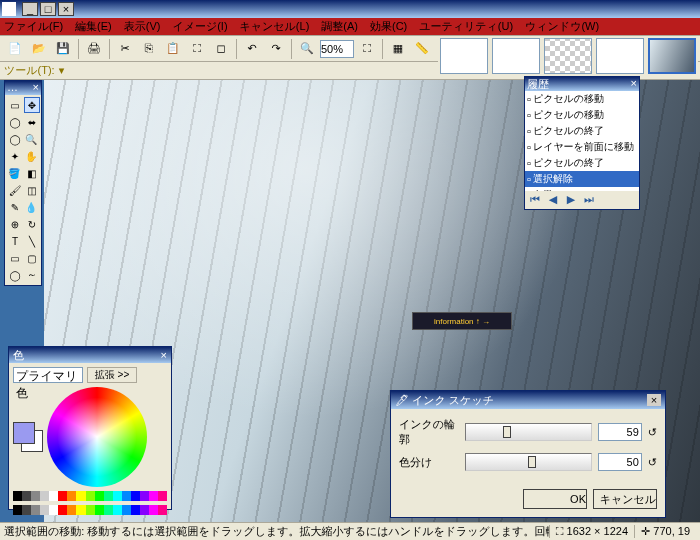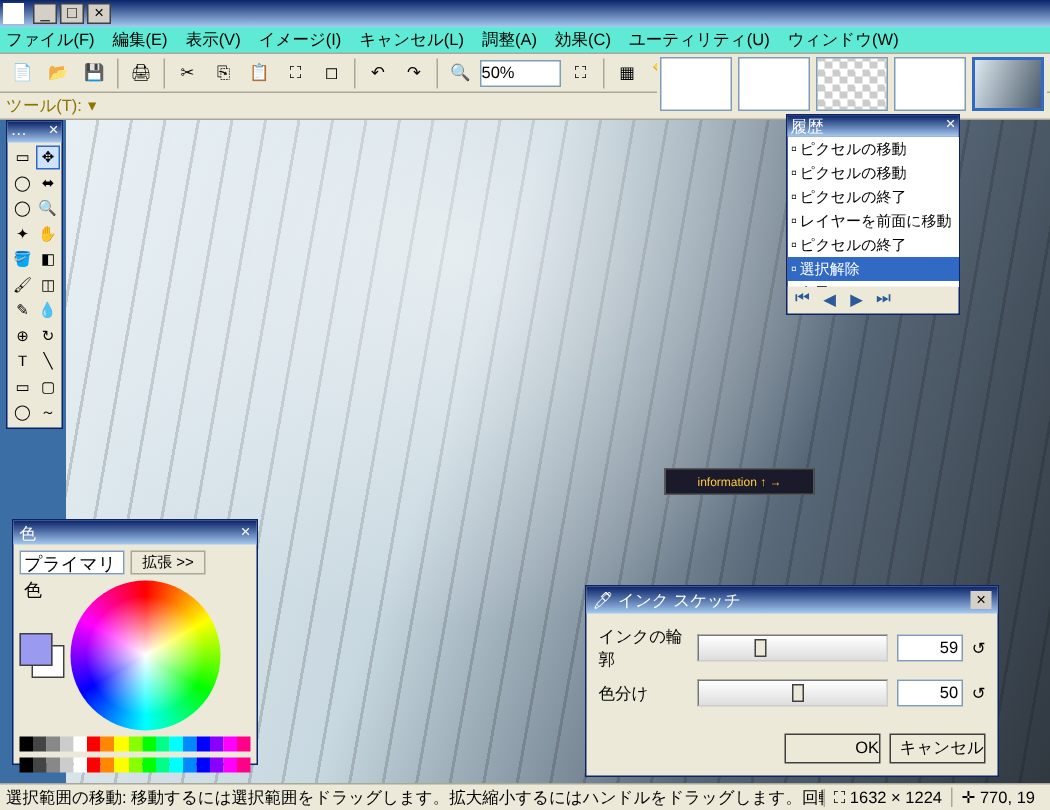--- a/index.html
+++ b/index.html
@@ -1,26 +1,26 @@
 <!DOCTYPE html>
 <html><head>
 <meta charset="utf-8">
 <style>
 *{box-sizing:border-box;margin:0;padding:0;font-family:"MS UI Gothic",sans-serif;font-size:11px}
 body{width:700px;height:540px;background:#3a6ea5;overflow:hidden;position:relative}
 .titlebar{height:18px;background:linear-gradient(#0a246a,#a6caf0);color:#fff;display:flex;align-items:center;padding:0 2px}
 .titlebar .icon{width:14px;height:14px;background:#fff;margin-right:4px;display:inline-block}
 .titlebar .title{flex:1}
 .titlebar .winbtn{width:16px;height:14px;background:#d4d0c8;border:1px solid #404040;margin-left:2px;text-align:center;line-height:12px;color:#000;cursor:pointer}
-.menubar{height:18px;background:#5eead4;display:flex;align-items:center;padding:1px 4px;border-bottom:1px solid #aca899}
+.menubar{height:18px;background:#b91c1c;display:flex;align-items:center;padding:1px 4px;border-bottom:1px solid #aca899}
 .menubar span{margin-right:12px;cursor:pointer}
 .toolbar{height:26px;background:#ece9d8;display:flex;align-items:center;padding:0 4px;border-bottom:1px solid #aca899;gap:2px}
 .tb-btn{width:22px;height:22px;display:flex;align-items:center;justify-content:center;cursor:pointer}
 .tb-sep{width:1px;height:20px;background:#aca899;margin:0 2px}
-.zoom-sel{width:54px;height:18px;border:1px solid #7f9db9;background:#fff}
+.zoom-sel{width:34px;height:18px;border:1px solid #7f9db9;background:#fff}
 .unit-lbl{margin:0 4px}
 .thumbs{position:absolute;right:2px;top:36px;height:40px;display:flex;gap:4px;padding:2px;background:#ece9d8;z-index:5}
 .thumb{width:48px;height:36px;border:1px solid #7f9db9;background:#fff;cursor:pointer}
 .thumb.sel{border:2px solid #316ac5}
 .thumb.checker{background:repeating-conic-gradient(#ccc 0 25%,#fff 0 50%) 0/10px 10px}
 .tooltbl{height:18px;background:#ece9d8;color:#8b7500;padding:0 4px;display:flex;align-items:center;border-bottom:1px solid #aca899}
 .workspace{position:absolute;left:44px;top:80px;right:0;bottom:18px;background:#808080}
 .canvas{position:absolute;left:0;top:0;right:0;bottom:0;background:linear-gradient(110deg,#e8f0f4 0%,#c8d8e0 40%,#586878 70%,#303840 100%);overflow:hidden}
 .canvas::before{content:"";position:absolute;inset:0;background:radial-gradient(ellipse at 40% 20%,rgba(255,255,255,.5),transparent 50%),repeating-linear-gradient(100deg,transparent 0 20px,rgba(0,0,0,.15) 20px 22px)}
 .toolsbox{position:absolute;left:4px;top:80px;width:38px;background:#ece9d8;border:1px solid #0a246a;z-index:10}
@@ -52,21 +52,21 @@
 .dlg-row{display:flex;align-items:center;margin-bottom:6px;gap:6px}
 .dlg-lbl{width:60px}
 .slider{flex:1;height:18px;position:relative;background:linear-gradient(#fff,#ddd);border:1px inset #ccc}
 .slider .thumb{position:absolute;top:2px;width:8px;height:12px;background:#ece9d8;border:1px solid #404040}
 .numbox{width:44px;height:18px;border:1px solid #7f9db9;background:#fff;text-align:right;padding:0 2px}
 .dlg-btns{display:flex;justify-content:flex-end;gap:6px;padding:4px 8px 8px}
 .btn{width:64px;height:20px;border:1px solid #404040;background:#ece9d8;cursor:pointer;text-align:right;line-height:18px}
 .statusbar{position:absolute;left:0;right:0;bottom:0;height:18px;background:#ece9d8;border-top:1px solid #aca899;display:flex;align-items:center;padding:0 4px;font-size:10px}
 .statusbar .s-main{flex:1;overflow:hidden;white-space:nowrap}
 .statusbar .s-cell{border-left:1px solid #aca899;padding:0 6px}
-.sign{position:absolute;left:399px;top:232px;width:100px;height:18px;background:#1a1a2a;color:#ffcc33;font-size:8px;text-align:center;line-height:18px;border:1px solid #555}
+.sign{position:absolute;left:368px;top:232px;width:100px;height:18px;background:#1a1a2a;color:#ffcc33;font-size:8px;text-align:center;line-height:18px;border:1px solid #555}
 </style>
 </head>
 <body>
 
 <div class="titlebar">
   <span class="icon"></span>
   <span class="winbtn">_</span>
   <span class="winbtn">□</span>
   <span class="winbtn">×</span>
 </div>

